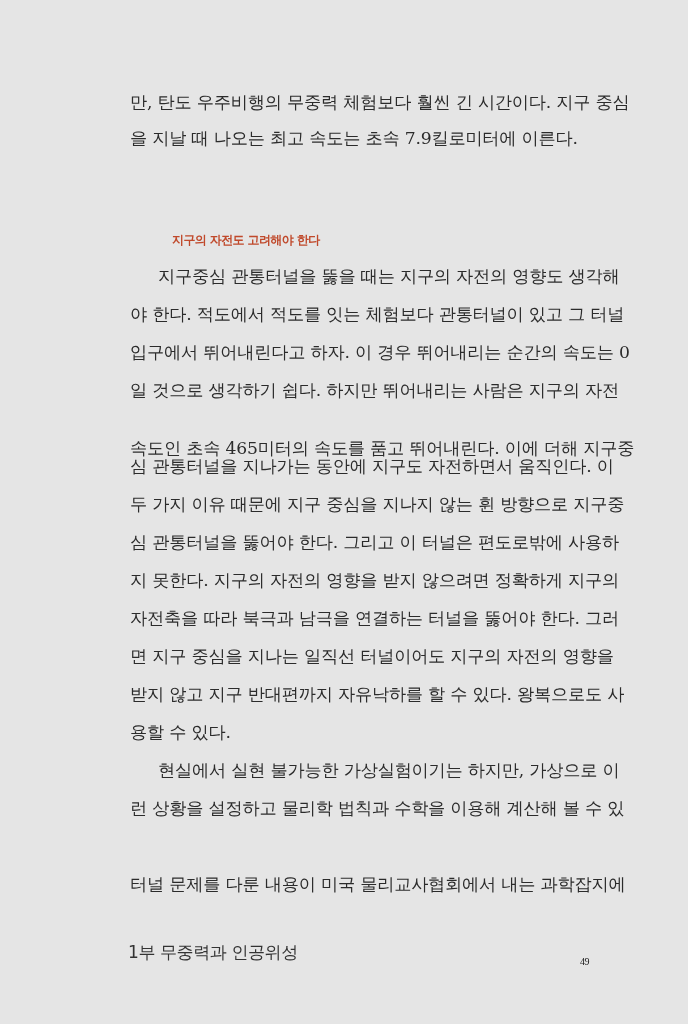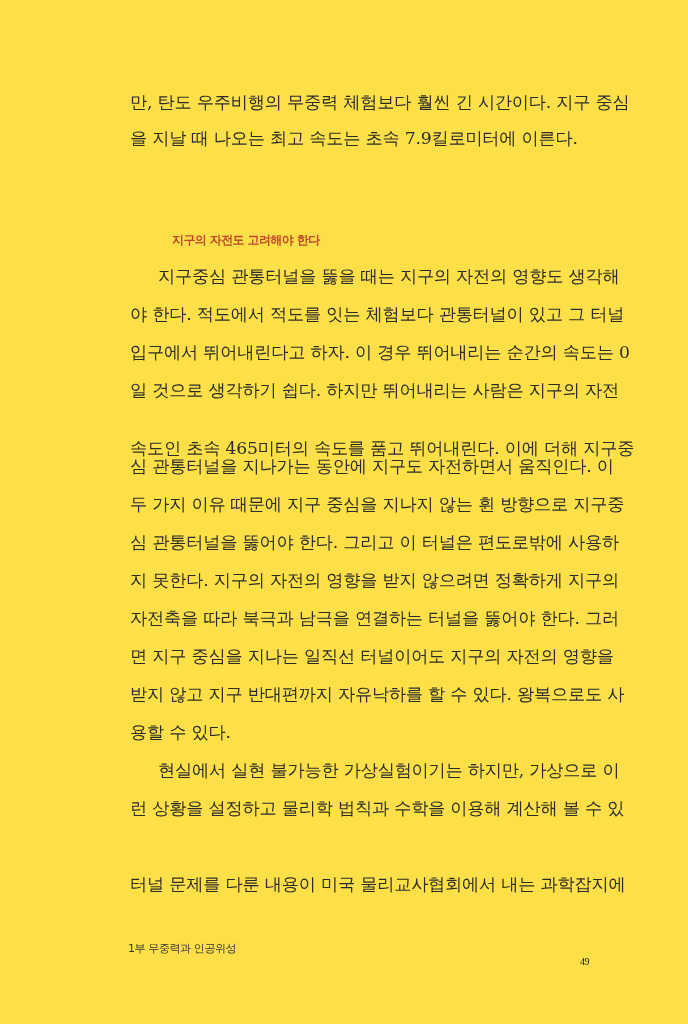--- a/index.html
+++ b/index.html
@@ -1,35 +1,35 @@
 <!DOCTYPE html>
 <html><head>
 <meta charset="utf-8">
 <style>
   html, body { margin: 0; padding: 0; background: #ffffff; }
   body { width: 688px; height: 1024px; position: relative; overflow: hidden; }
-  .page { position: absolute; left: 0; top: 0; width: 688px; height: 1024px; background: #fde047; }
+  .page { position: absolute; left: 0; top: 0; width: 688px; height: 1024px; background: #e5e5e5; }
   .text {
     position: absolute; left: 130px; width: 470px;
     font-family: "DejaVu Serif", "Liberation Serif", serif;
     font-size: 17.2px; color: #2b2b2b;
     text-align: justify; text-align-last: justify;
     white-space: nowrap; letter-spacing: -0.2px;
   }
   .text.last { text-align-last: left; }
   .text.indent { left: 158px; width: 442px; }
   .heading {
     position: absolute; left: 172px; top: 232px;
     font-family: "DejaVu Sans", "Liberation Sans", sans-serif;
     font-weight: bold; font-size: 12px; color: #c0492b; letter-spacing: -0.6px;
   }
   .footer-left {
     position: absolute; left: 128px; top: 941px;
     font-family: "DejaVu Sans", "Liberation Sans", sans-serif;
-    font-size: 11px; color: #333; letter-spacing: -0.4px;
+    font-size: 17px; color: #333; letter-spacing: -0.4px;
   }
   .footer-right {
     position: absolute; left: 580px; top: 939px;
     font-family: Liberation Serif, serif;
     font-size: 10px; color: #222; letter-spacing: -0.5px; margin-top: 17px;
   }
 </style>
 </head>
 <body>
 

